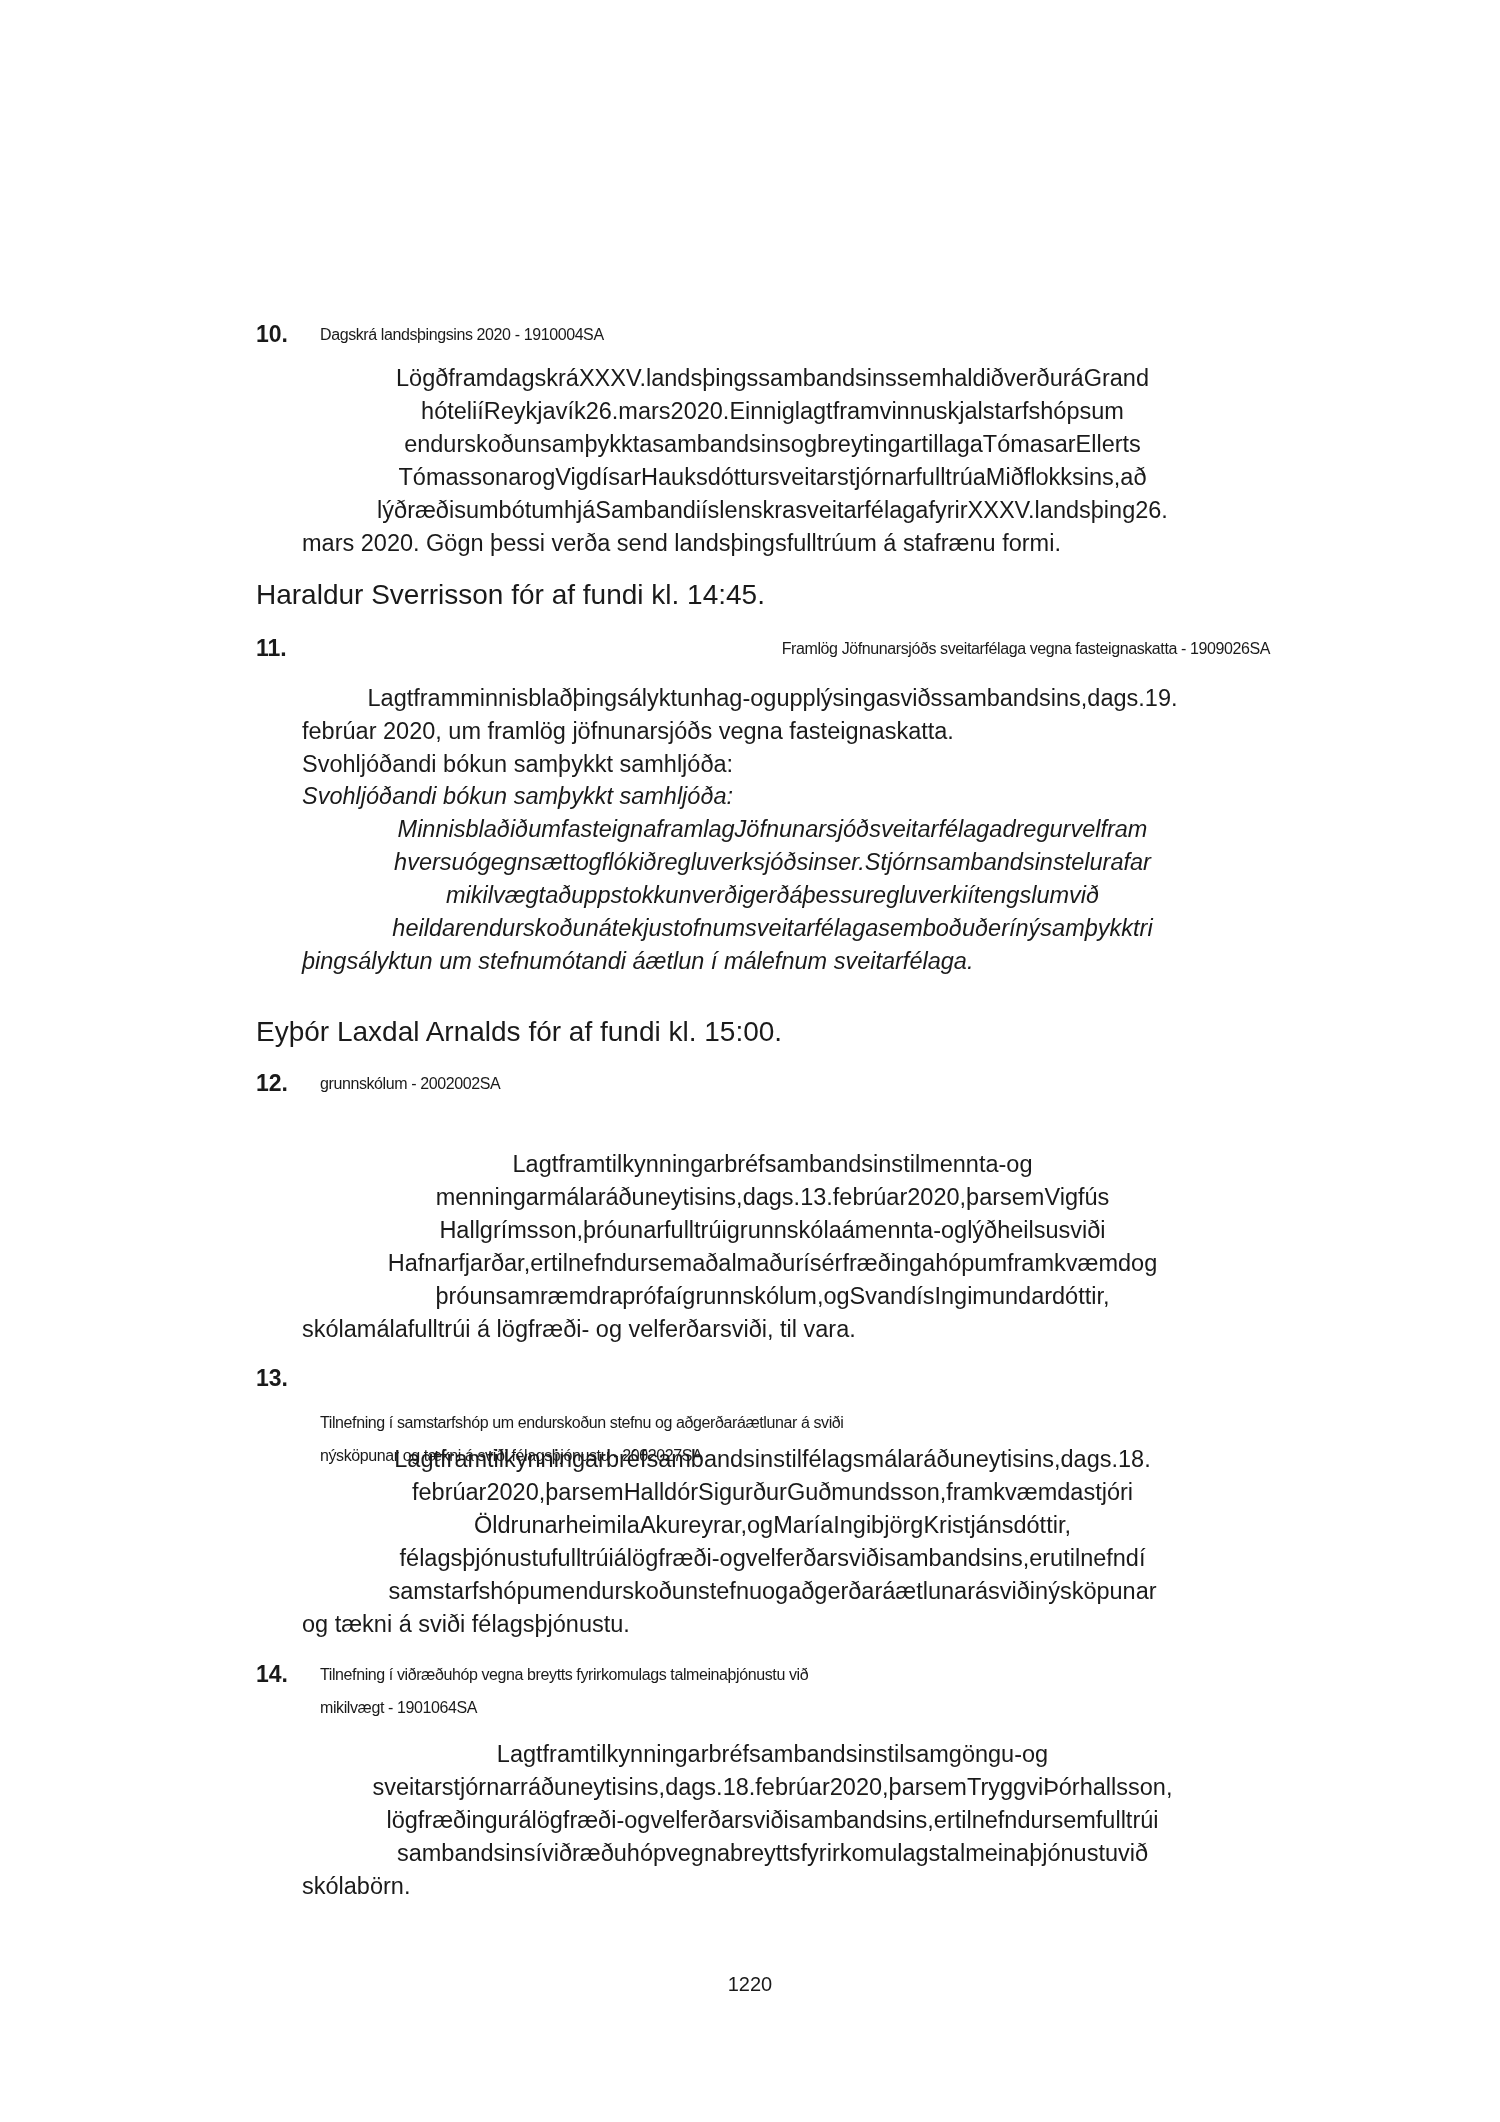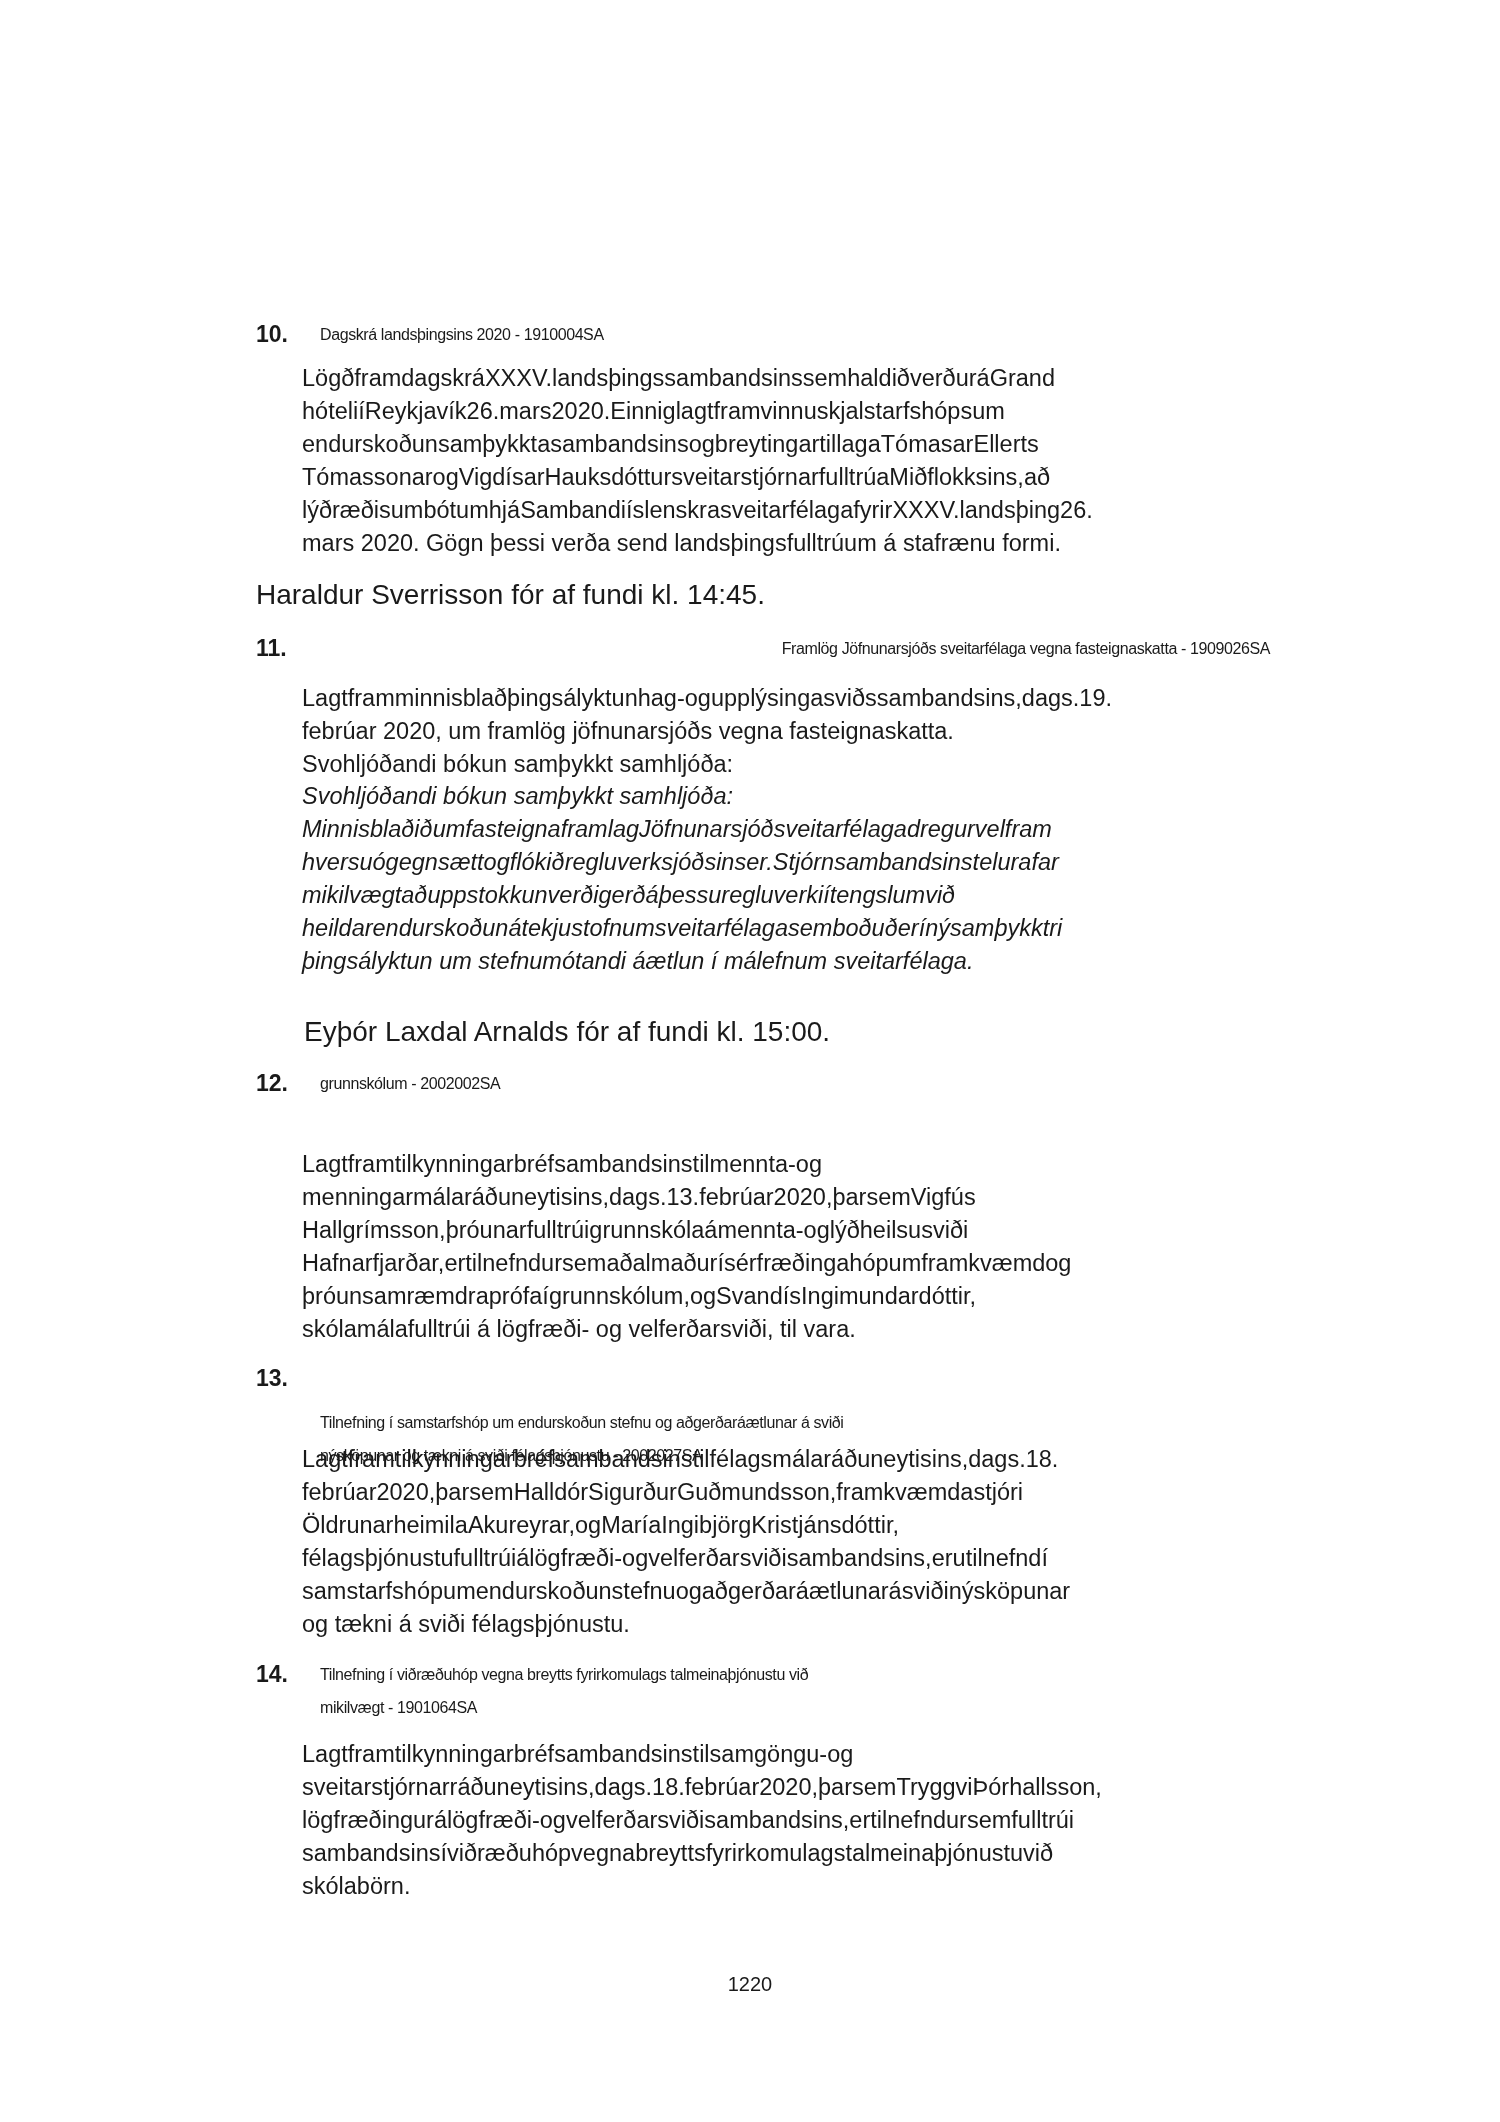--- a/index.html
+++ b/index.html
@@ -7,21 +7,21 @@
          font-family: "Liberation Sans", "DejaVu Sans", sans-serif; color: #1a1a1a; }
   .page { position: absolute; left: 0; top: 0; width: 1500px; height: 2122px; }
   .num { position: absolute; left: 256px; font-weight: bold; font-size: 23px; line-height: 33px; }
   .head { position: absolute; left: 320px; width: 950px; font-weight: normal; font-size: 16px; line-height: 33px; }
   .head .l { display: block; white-space: nowrap; letter-spacing: -0.4px; }
   .body { position: absolute; left: 302px; width: 941px; font-size: 23.5px; line-height: 33px; }
   .body.italic { font-style: italic; }
   .note { position: absolute; left: 256px; font-size: 28px; line-height: 33px; white-space: nowrap; }
   .pageno { position: absolute; left: 0; width: 1500px; text-align: center; top: 1970px; font-size: 20px; line-height: 28px; }
   
-  .jl { display: flex; justify-content: flex-start; white-space: nowrap; }
+  .jl { display: flex; justify-content: center; white-space: nowrap; }
   .ll { display: block; white-space: nowrap; }
 </style>
 </head>
 <body>
 
 <div class="page">
 
   <div>
     <div class="num" style="top:318px;">10.</div>
     <div class="head" style="top:318px;">
@@ -154,21 +154,21 @@
           <span>tekjustofnum</span>
           <span>sveitarfélaga</span>
           <span>sem</span>
           <span>boðuð</span>
           <span>er</span>
           <span>í</span>
           <span>nýsamþykktri</span>
         </span>
       <span class="ll">þingsályktun um stefnumótandi áætlun í málefnum sveitarfélaga.</span>
     </div>
-    <div class="note" style="top:1015px;margin-left:48px;">Eyþór Laxdal Arnalds fór af fundi kl. 15:00.</div>
+    <div class="note" style="top:1015px;">Eyþór Laxdal Arnalds fór af fundi kl. 15:00.</div>
   </div>
 
   <div>
     <div class="num" style="top:1067px;">12.</div>
     <div class="head" style="top:1067px;">
       <span class="l">grunnskólum - 2002002SA</span>
     </div>
     <div class="body" style="top:1148px;">
       <span class="jl">
           <span>Lagt</span>

